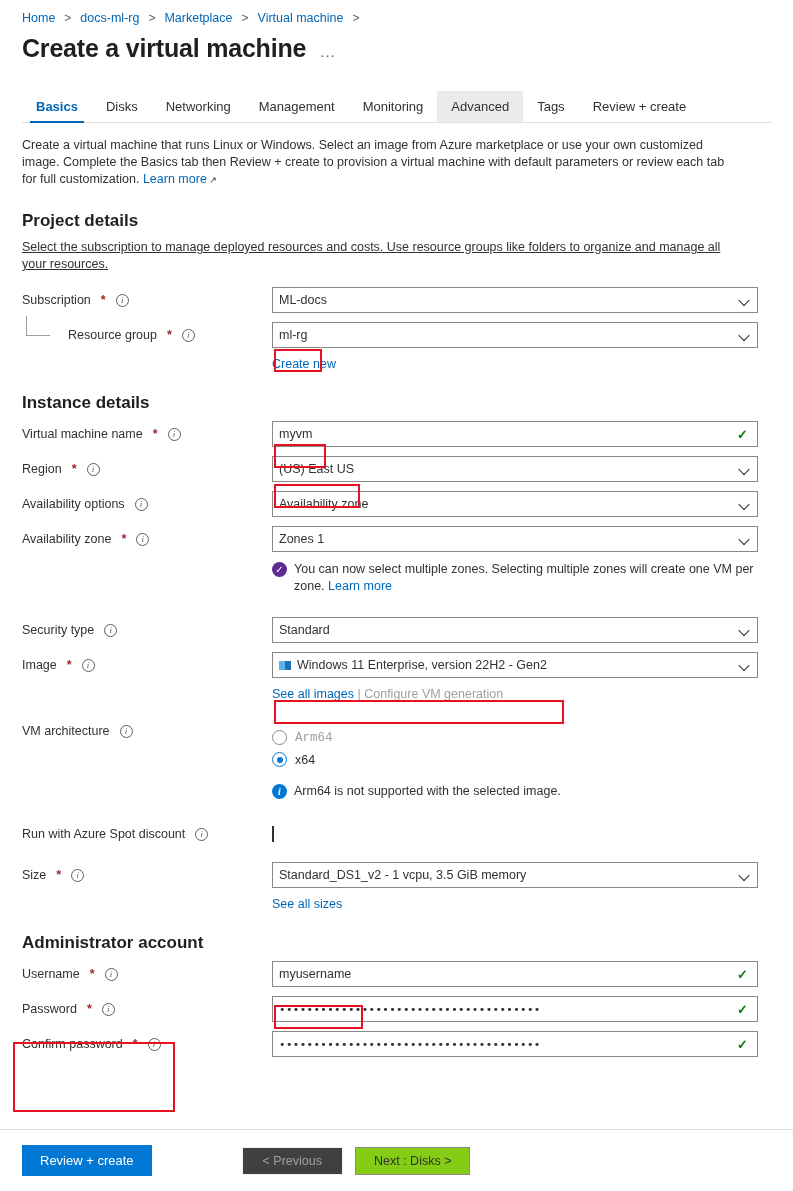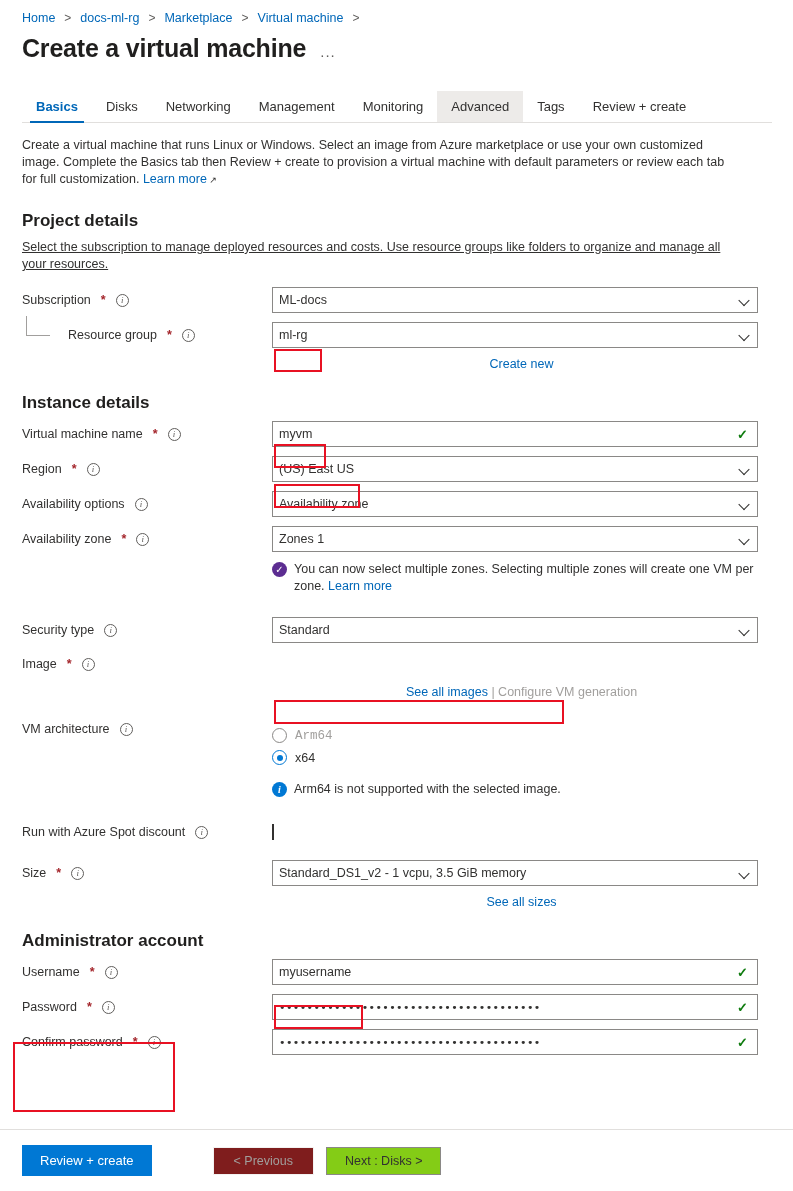--- a/index.html
+++ b/index.html
@@ -119,21 +119,21 @@
     color: #107c10; font-size: 13px; font-weight: bold;
   }
 
   
   .annot {
     position: absolute; border: 2px solid #e81123; pointer-events: none;
     box-sizing: border-box; z-index: 5;
   }
 
   .link { color: #0067b8; text-decoration: none; font-size: 12.5px; cursor: pointer; }
-  .sublink-row { margin: 2px 0 0 250px; text-align: center; }
+  .sublink-row { margin: 2px 0 0 250px; }
   .sublink-row .dim { color: #a19f9d; }
 
   .note-row {
     display: flex; align-items: flex-start; gap: 7px;
     margin: 6px 0 0 250px; width: 486px;
   }
   .note-text { font-size: 12.5px; line-height: 17px; color: #323130; }
   .note-text a { color: #0067b8; text-decoration: none; }
   .badge-check {
     flex: 0 0 15px; width: 15px; height: 15px; border-radius: 50%;
@@ -180,22 +180,22 @@
     position: absolute; left: 0; bottom: 0; width: 793px; height: 62px;
     border-top: 1px solid #e1dfdd; background: #fff;
     display: flex; align-items: center; padding-left: 22px; gap: 12px;
   }
   .btn-primary {
     background: #0078d4; color: #fff; border: none;
     height: 31px; padding: 0 18px; font-size: 13px; cursor: pointer;
     font-family: "Liberation Sans", sans-serif;
   }
   .btn-disabled {
-    background: #7f1d1d; color: #a19f9d; border: 1px solid #f3f2f1;
-    height: 28px; padding: 0 20px; font-size: 12.5px; margin-left: 49px;
+    background: #404040; color: #a19f9d; border: 1px solid #f3f2f1;
+    height: 28px; padding: 0 20px; font-size: 12.5px; margin-left: 78px;
     font-family: "Liberation Sans", sans-serif;
   }
   .btn-secondary {
     background: #84cc16; color: #323130; border: 1px solid #8a8886;
     height: 28px; padding: 0 18px; font-size: 12.5px; cursor: pointer;
     font-family: "Liberation Sans", sans-serif;
   }
 </style>
 </head>
 <body>
@@ -349,20 +349,27 @@
         </div>
       </div>
     </div>
 
     <div class="row">
       <div class="label">
         <span>Image</span>
         <span class="req">*</span>
         <span class="info-icon">i</span>
       </div>
+      <div class="field">
+        <div class="control">
+          <span class="img-swatch"></span>
+          <span>Windows 11 Enterprise, version 22H2 - Gen2</span>
+          <span class="chev"></span>
+        </div>
+      </div>
     </div>
 
     <div class="sublink-row">
       <a class="link">See all images</a>
       <span class="dim"> | </span>
       <span class="dim" style="font-size:12.5px">Configure VM generation</span>
     </div>
 
     <div class="row" style="margin-top:18px;align-items:center">
       <div class="label">

